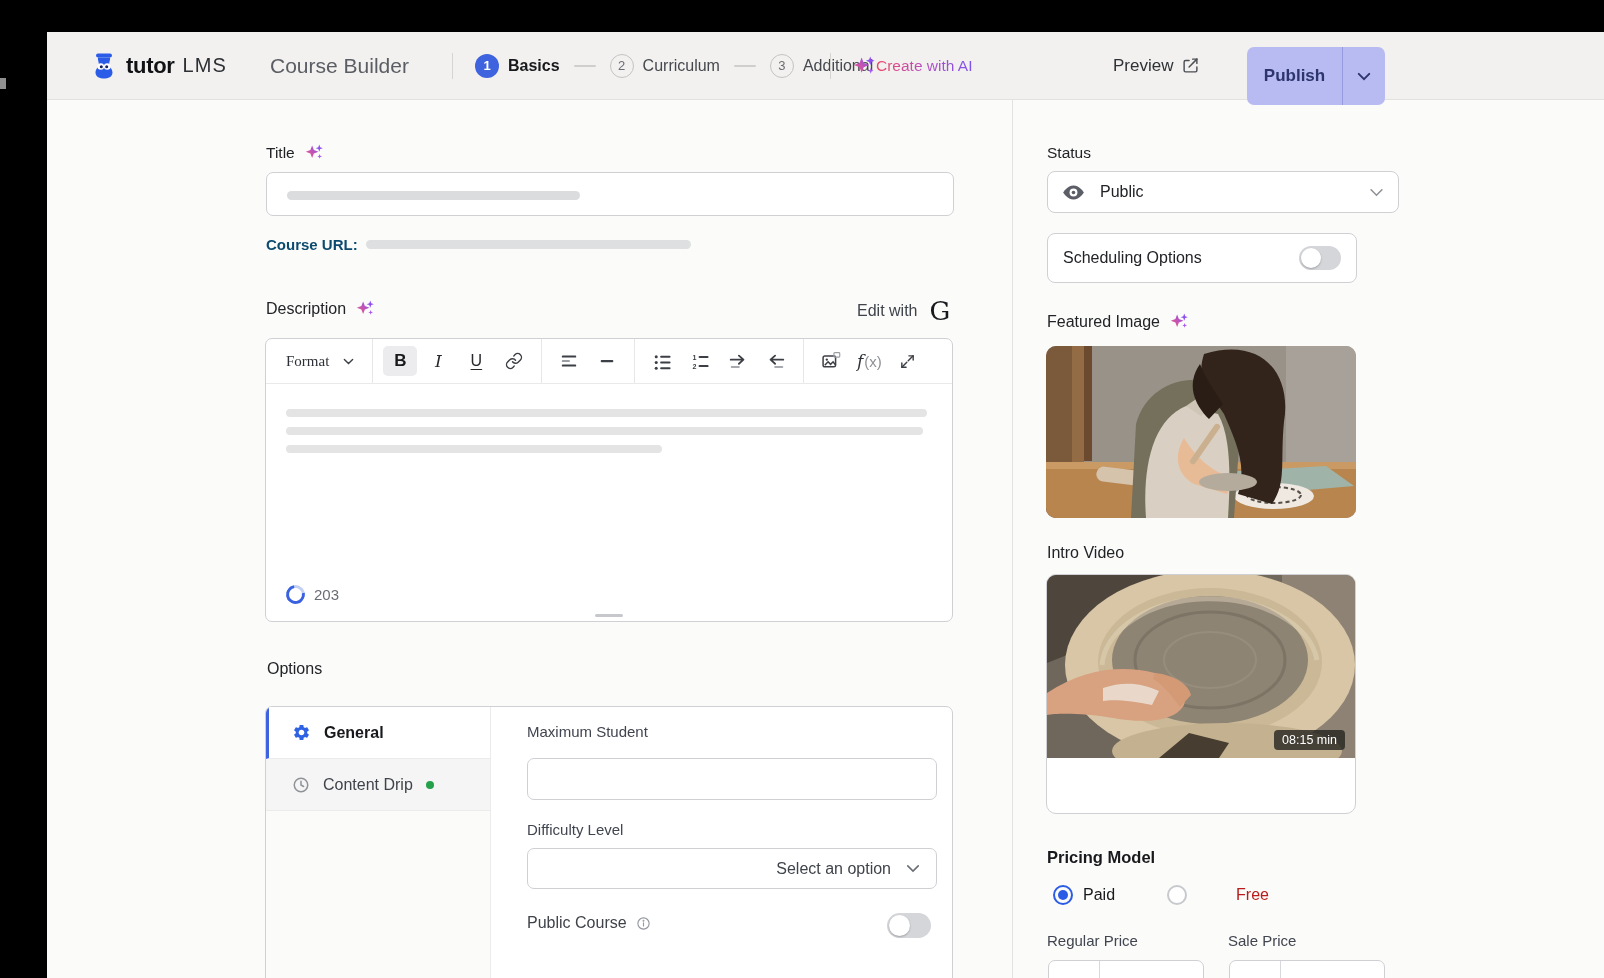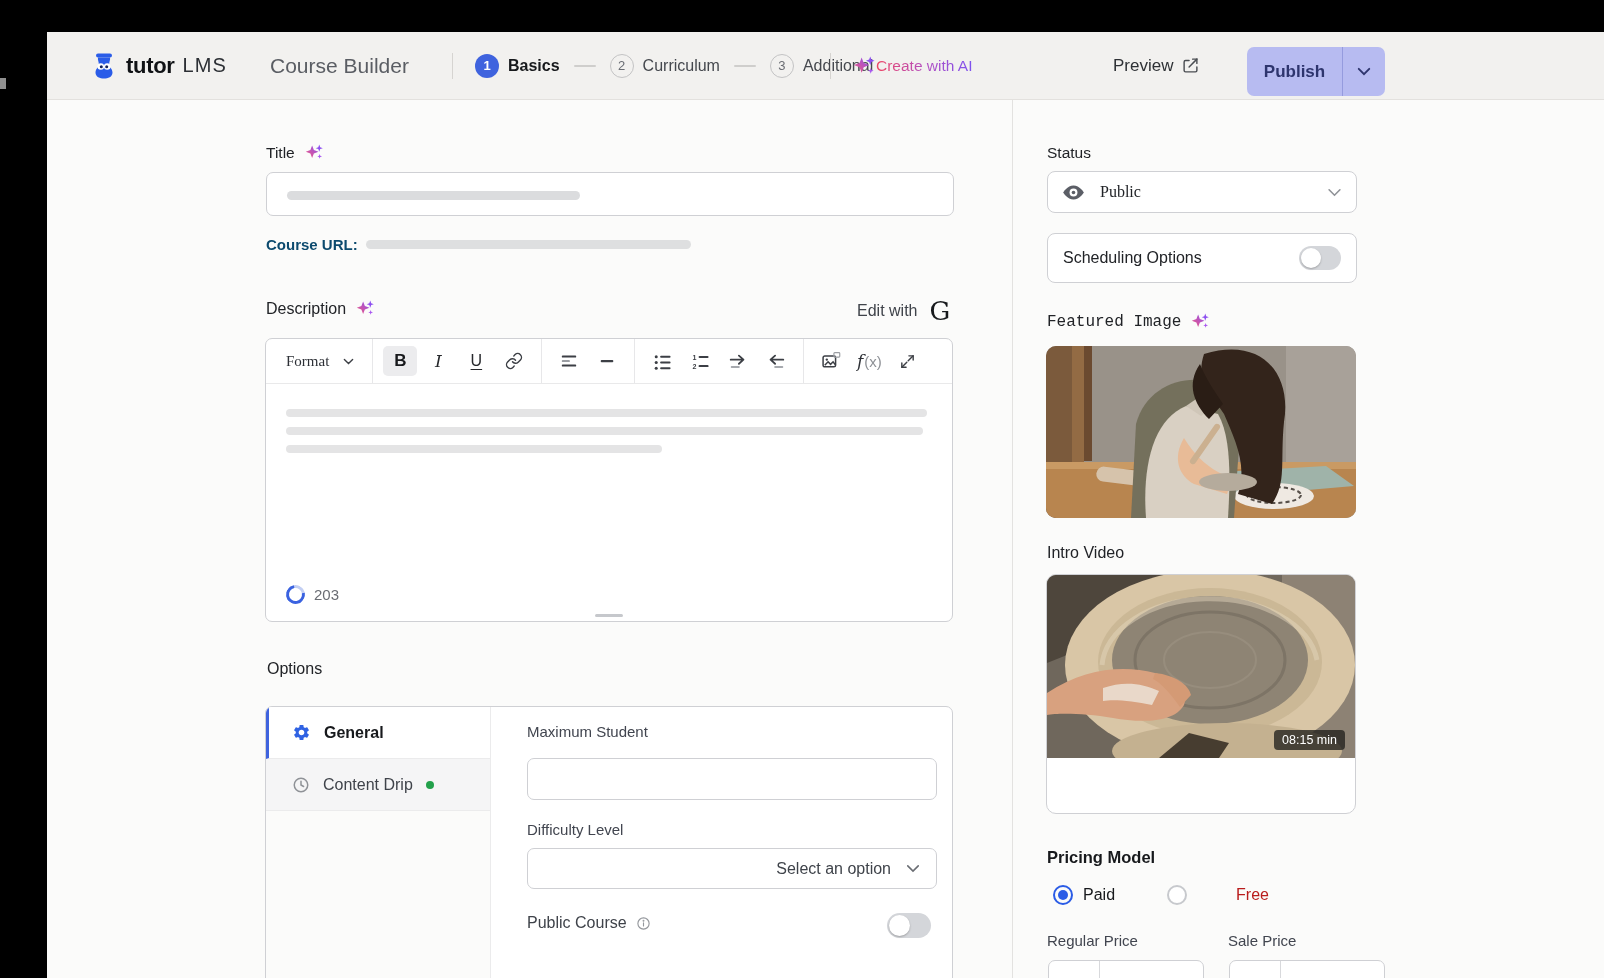--- a/index.html
+++ b/index.html
@@ -24,21 +24,21 @@
   .step { display:flex; align-items:center; gap:9px; }
   .step-num { width:24px; height:24px; border-radius:50%; display:flex; align-items:center; justify-content:center; font-size:13px; }
   .step-num.on { background:#3f63de; color:#fff; font-weight:700; }
   .step-num.off { border:1px solid #c3c3c4; color:#6a6d73; background:transparent; }
   .step-label-on { font-size:16px; font-weight:700; color:#17191c; }
   .step-label-off { font-size:16px; color:#45484e; }
   .step-dash { width:22px; height:2px; background:#cfcecc; margin:0 14px; border-radius:1px; }
   .ai-group { display:flex; align-items:center; }
   .ai-text { font-size:15.5px; font-weight:500; background:linear-gradient(90deg,#ee4664,#b44ec0,#7d53f0); -webkit-background-clip:text; background-clip:text; color:transparent; }
   .preview { display:flex; align-items:center; gap:9px; font-size:17px; font-weight:500; color:#2e3135; cursor:pointer; }
-  .publish-btn { position:absolute; left:1200px; top:15px; width:138px; height:49px; background:#b7bbf1; border-radius:7px; display:flex; align-items:center; }
+  .publish-btn { position:absolute; left:1200px; top:15px; width:138px; height:58px; background:#b7bbf1; border-radius:7px; display:flex; align-items:center; }
   .publish-main { width:95px; height:100%; display:flex; align-items:center; justify-content:center; font-size:17px; font-weight:700; color:#2e356e; }
   .publish-caret { width:43px; height:100%; display:flex; align-items:center; justify-content:center; border-left:1px solid #959bde; }
 
   
   .main { position:absolute; left:47px; top:100px; width:965px; height:878px; background:#fbfbfa; }
   .side { position:absolute; left:1012px; top:100px; width:592px; height:878px; background:#fbfbfa; border-left:1px solid #e3e2e0; }
 
   .lbl { font-size:15.5px; color:#212327; font-weight:500; }
   .lbl2 { font-size:15px; color:#41454f; }
   .field { background:#fff; border:1px solid #cfd0d4; border-radius:7px; }
@@ -320,40 +320,40 @@
         </svg>
       </div>
       <div class="toggle abs" style="left:621px; top:206px;">
           <span class="knob"></span>
         </div>
     </div>
   </div>
 
   <div class="side">
     <div class="abs lbl" style="left:34px; top:44px;">Status</div>
-    <div class="field abs" style="left:34px; top:71px; width:310px; height:42px; border-radius:8px; display:flex; align-items:center; padding:0 14px; gap:15px;font-family:Liberation Serif, serif;">
+    <div class="field abs" style="left:34px; top:71px; width:352px; height:42px; border-radius:8px; display:flex; align-items:center; padding:0 14px; gap:15px;">
       <svg width="23" height="17" viewBox="0 0 24 18">
         <path d="M12 1.5 C5.5 1.5 1 9 1 9 s4.5 7.5 11 7.5 S23 9 23 9 18.5 1.5 12 1.5 Z" fill="#5b5e66"></path>
         <circle cx="12" cy="9" r="4.2" fill="#fff"></circle>
         <circle cx="12" cy="9" r="1.9" fill="#5b5e66"></circle>
       </svg>
       <span style="font-size:16px; color:#212327; flex:1;">Public</span>
       <svg width="15" height="9" viewBox="0 0 16 10" fill="none" stroke="#8f9297" stroke-width="1.8" stroke-linecap="round">
           <polyline points="2,2 8,8 14,2"></polyline>
         </svg>
     </div>
 
     <div class="card abs" style="left:34px; top:133px; width:310px; height:50px; display:flex; align-items:center; padding:0 15px; justify-content:space-between;">
       <span style="font-size:16px; color:#212327; font-weight:500;">Scheduling Options</span>
       <div class="toggle" style="width:42px; height:24px;">
           <span class="knob" style="width:20px; height:20px;"></span>
         </div>
     </div>
 
-    <div class="abs" style="left:34px; top:212px; display:flex; align-items:center; gap:10px;font-family:Liberation Mono, monospace;">
+    <div class="abs" style="left:34px; top:212px; display:flex; align-items:center; gap:10px;">
       <span class="lbl" style="font-size:16px;">Featured Image</span>
       <svg width="19" height="19" viewBox="0 0 24 24">
         <path d="M9 3 L11.2 8.8 L17 11 L11.2 13.2 L9 19 L6.8 13.2 L1 11 L6.8 8.8 Z" fill="url(#sparkGrad)"></path>
         <path d="M18 2 L19.2 5.3 L22.5 6.5 L19.2 7.7 L18 11 L16.8 7.7 L13.5 6.5 L16.8 5.3 Z" fill="#8d4ff0"></path>
         <path d="M18.5 14 L19.3 16.2 L21.5 17 L19.3 17.8 L18.5 20 L17.7 17.8 L15.5 17 L17.7 16.2 Z" fill="#a958f0"></path>
       </svg>
     </div>
     <div class="abs" style="left:33px; top:246px; width:310px; height:172px; border-radius:10px; overflow:hidden;">
       <svg viewBox="0 0 310 172" width="310" height="172" preserveAspectRatio="none">
         <rect width="310" height="172" fill="#999289"></rect>

